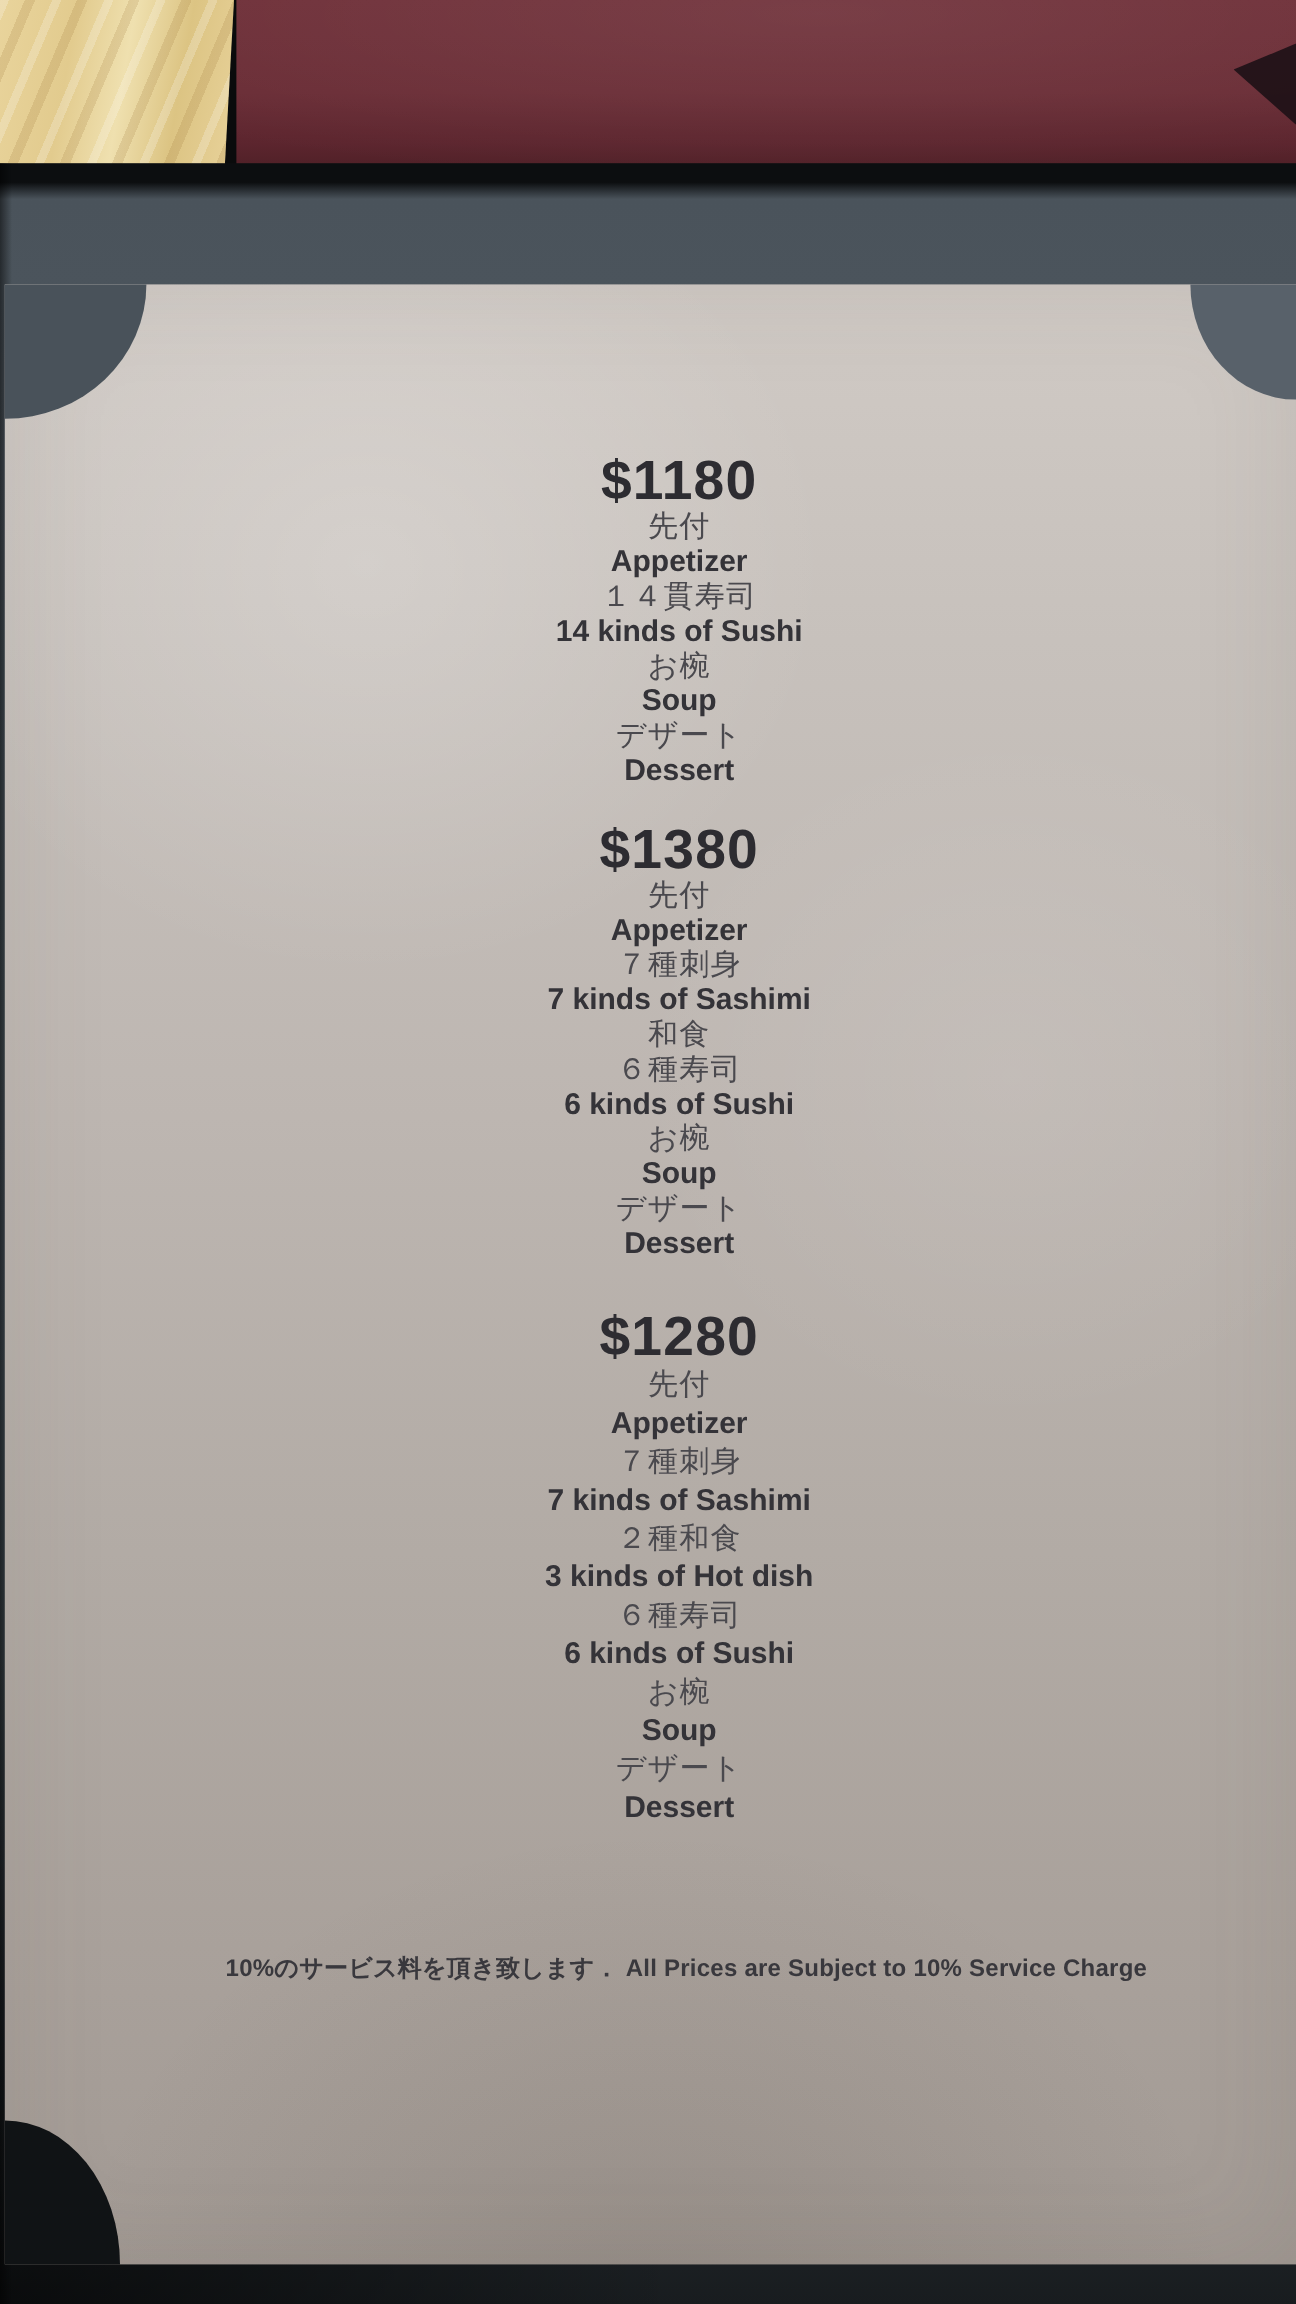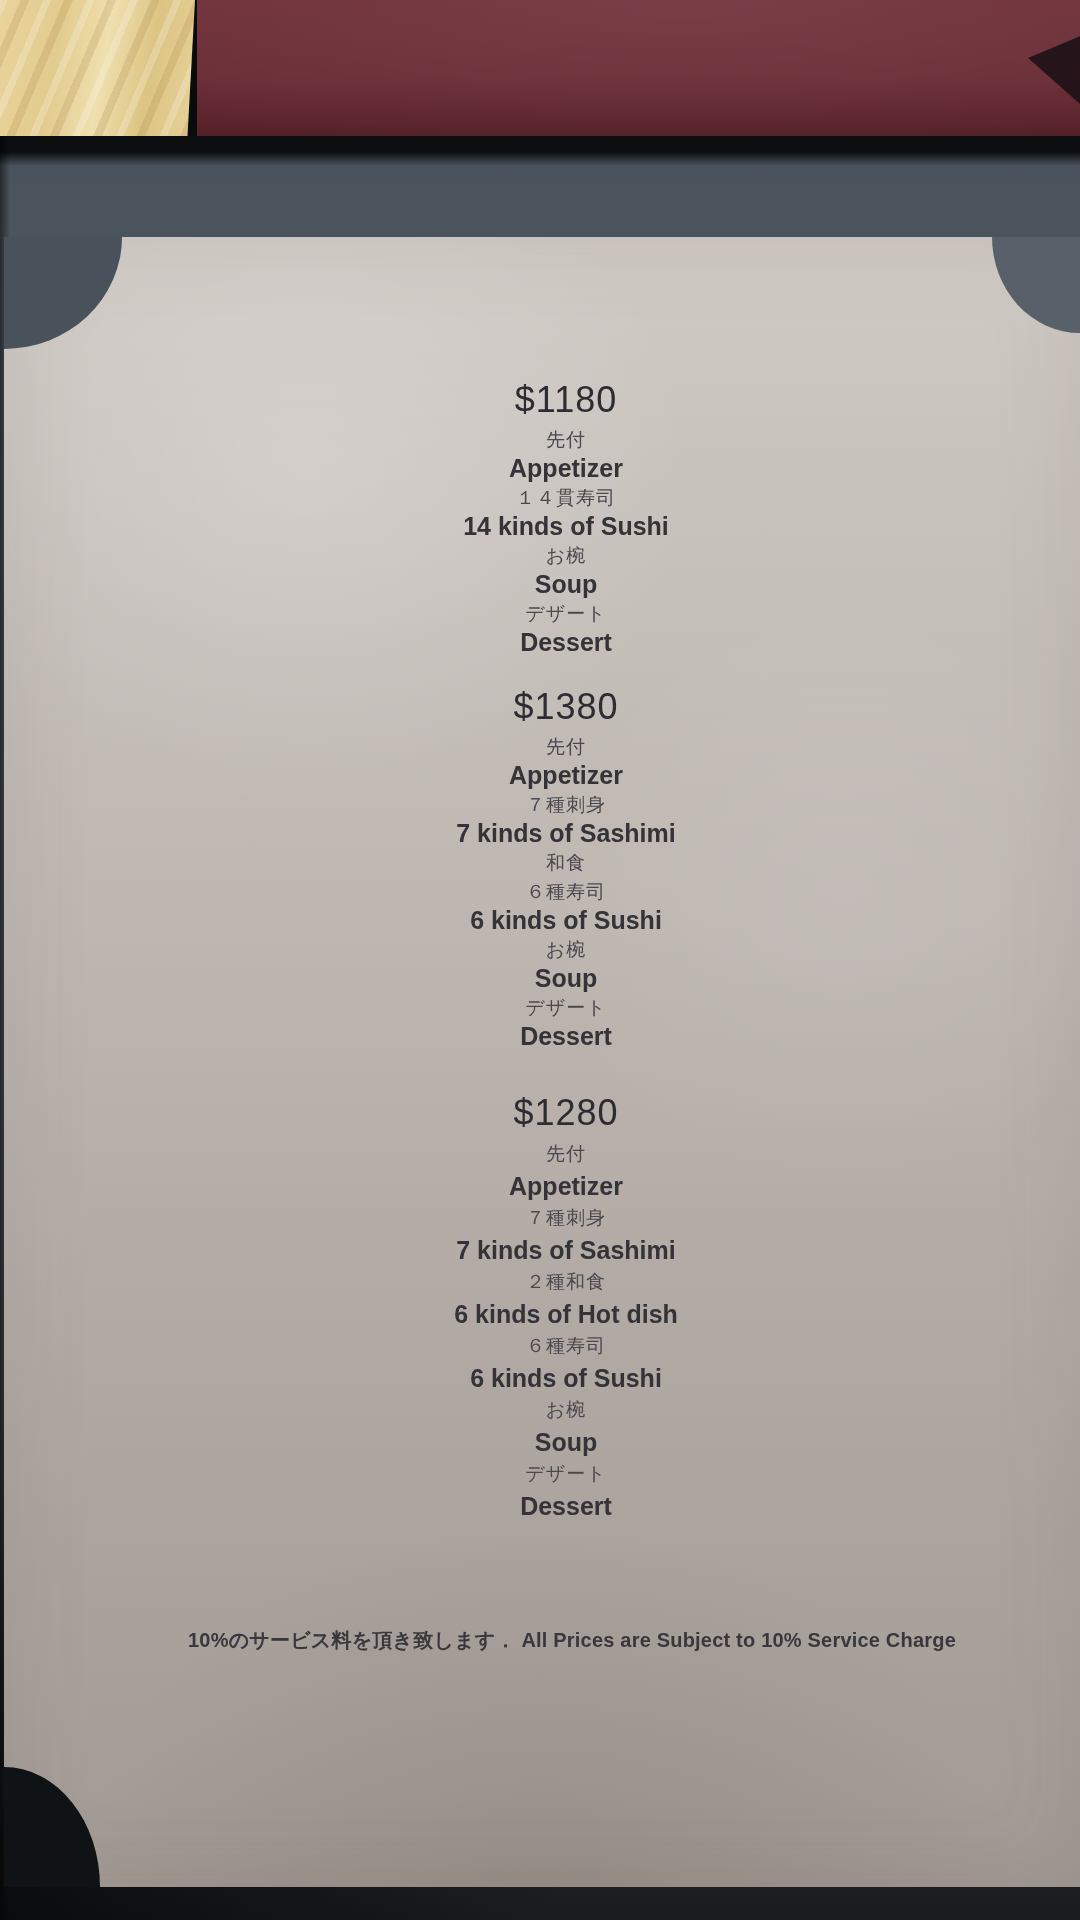--- a/index.html
+++ b/index.html
@@ -60,24 +60,24 @@
   .bite { position:absolute; }
   .bite-tl { left:0; top:0; width:118px; height:112px; background:#49525a; border-radius:0 0 100% 0; }
   .bite-tr { right:0; top:0; width:88px;  height:96px;  background:#58616a; border-radius:0 0 0 100%; }
   .bite-bl { left:0; bottom:0; width:96px; height:120px; background:#101315; border-radius:0 100% 0 0; }
   
   .menu-column {
     position:absolute; left:0; right:0; top:140px;
     padding-left:48px; text-align:center;
   }
   .price {
-    font-size:36px; font-weight:400; line-height:46px; letter-spacing:1px;
+    font-size:46px; font-weight:700; line-height:46px; letter-spacing:1px;
     color:#2d2c31; margin-bottom:2px;
   }
-  .item-ja { font-size:19px; line-height:29px; font-weight:400; letter-spacing:1px; color:#4a494e; }
+  .item-ja { font-size:25px; line-height:29px; font-weight:400; letter-spacing:1px; color:#4a494e; }
   .item-en { font-size:25px; line-height:29px; font-weight:700; color:#343338; }
   .section + .section { margin-top:27px; }
   .section:last-child { margin-top:39px; }
   .section:last-child .item-ja,
   .section:last-child .item-en { line-height:32px; }
   .footer-note {
     position:absolute; left:0; right:0; top:1390px;
     padding-left:60px; text-align:center;
     font-size:20px; font-weight:700; letter-spacing:0.2px; color:#39383d;
   }
@@ -124,21 +124,21 @@
           <div class="item-ja">デザート</div>
           <div class="item-en">Dessert</div>
         </div>
         <div class="section">
           <div class="price">$1280</div>
           <div class="item-ja">先付</div>
           <div class="item-en">Appetizer</div>
           <div class="item-ja">７種刺身</div>
           <div class="item-en">7 kinds of Sashimi</div>
           <div class="item-ja">２種和食</div>
-          <div class="item-en">6 kinds of Hot dish</div>
+          <div class="item-en">3 kinds of Hot dish</div>
           <div class="item-ja">６種寿司</div>
           <div class="item-en">6 kinds of Sushi</div>
           <div class="item-ja">お椀</div>
           <div class="item-en">Soup</div>
           <div class="item-ja">デザート</div>
           <div class="item-en">Dessert</div>
         </div>
       </div>
 
     <div class="footer-note">10%のサービス料を頂き致します．  All Prices are Subject to 10% Service Charge</div>

